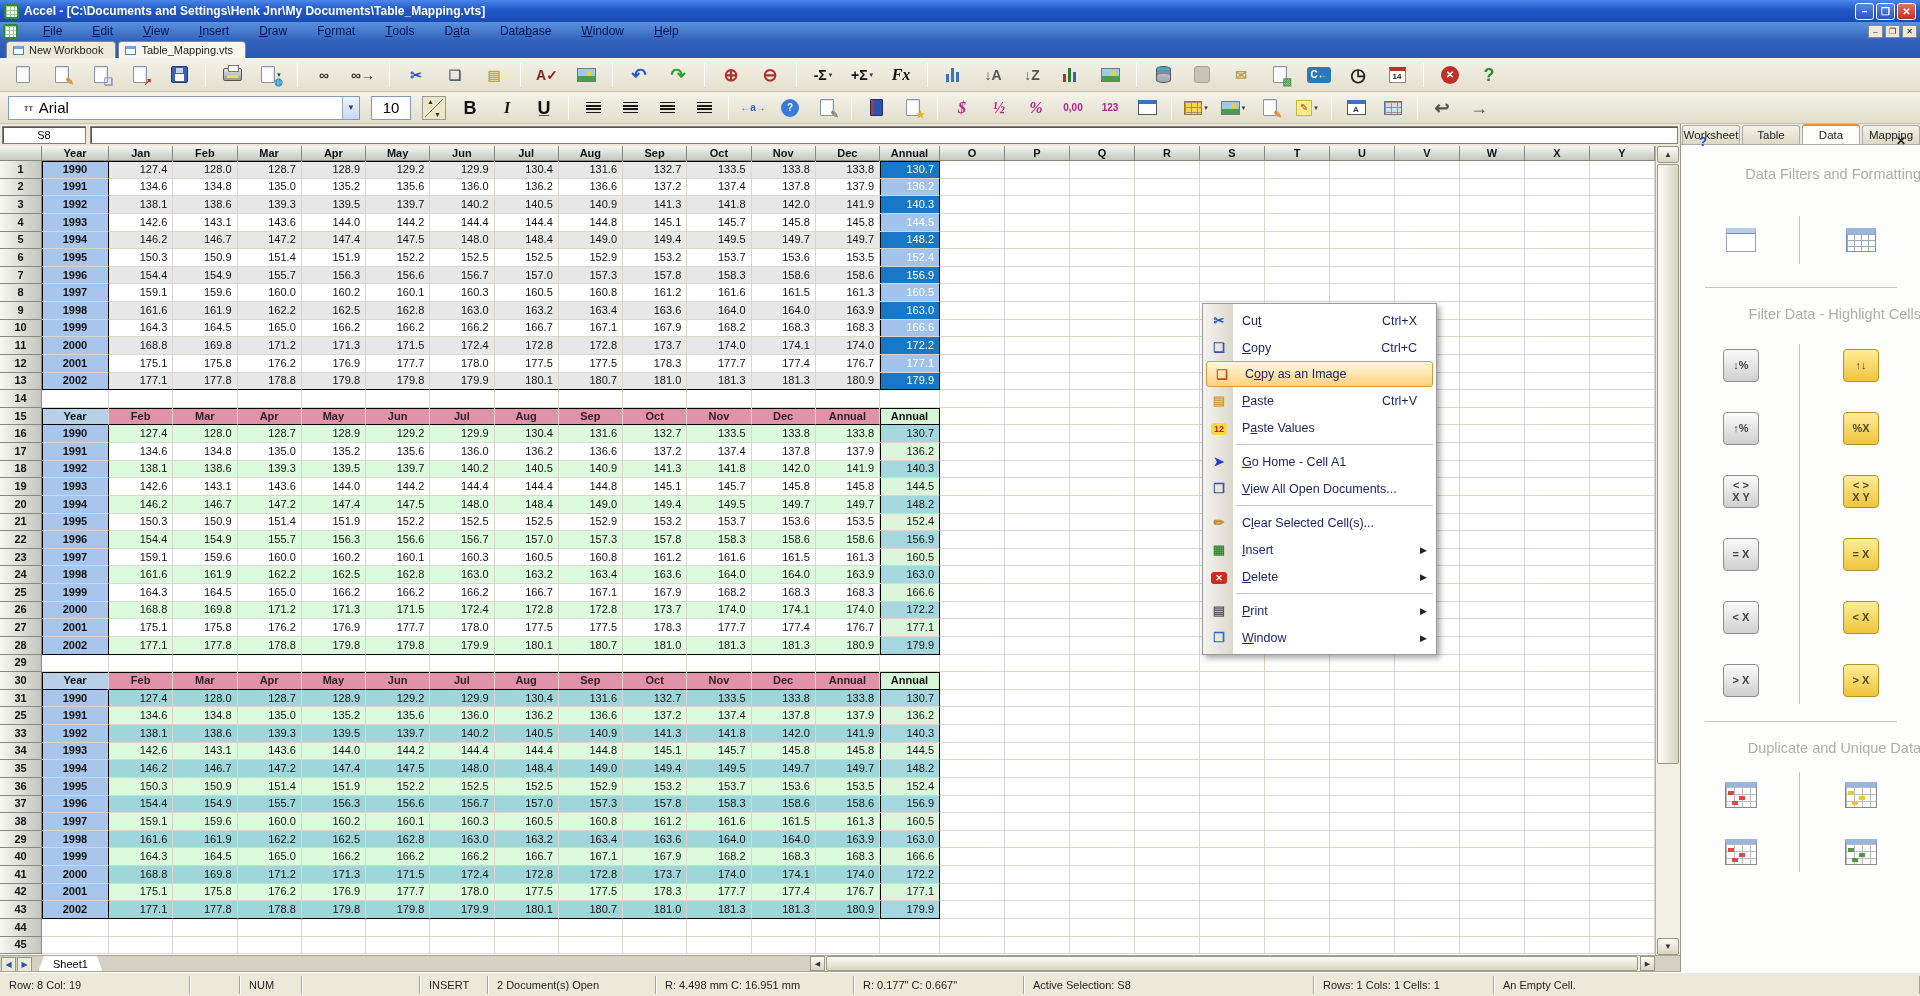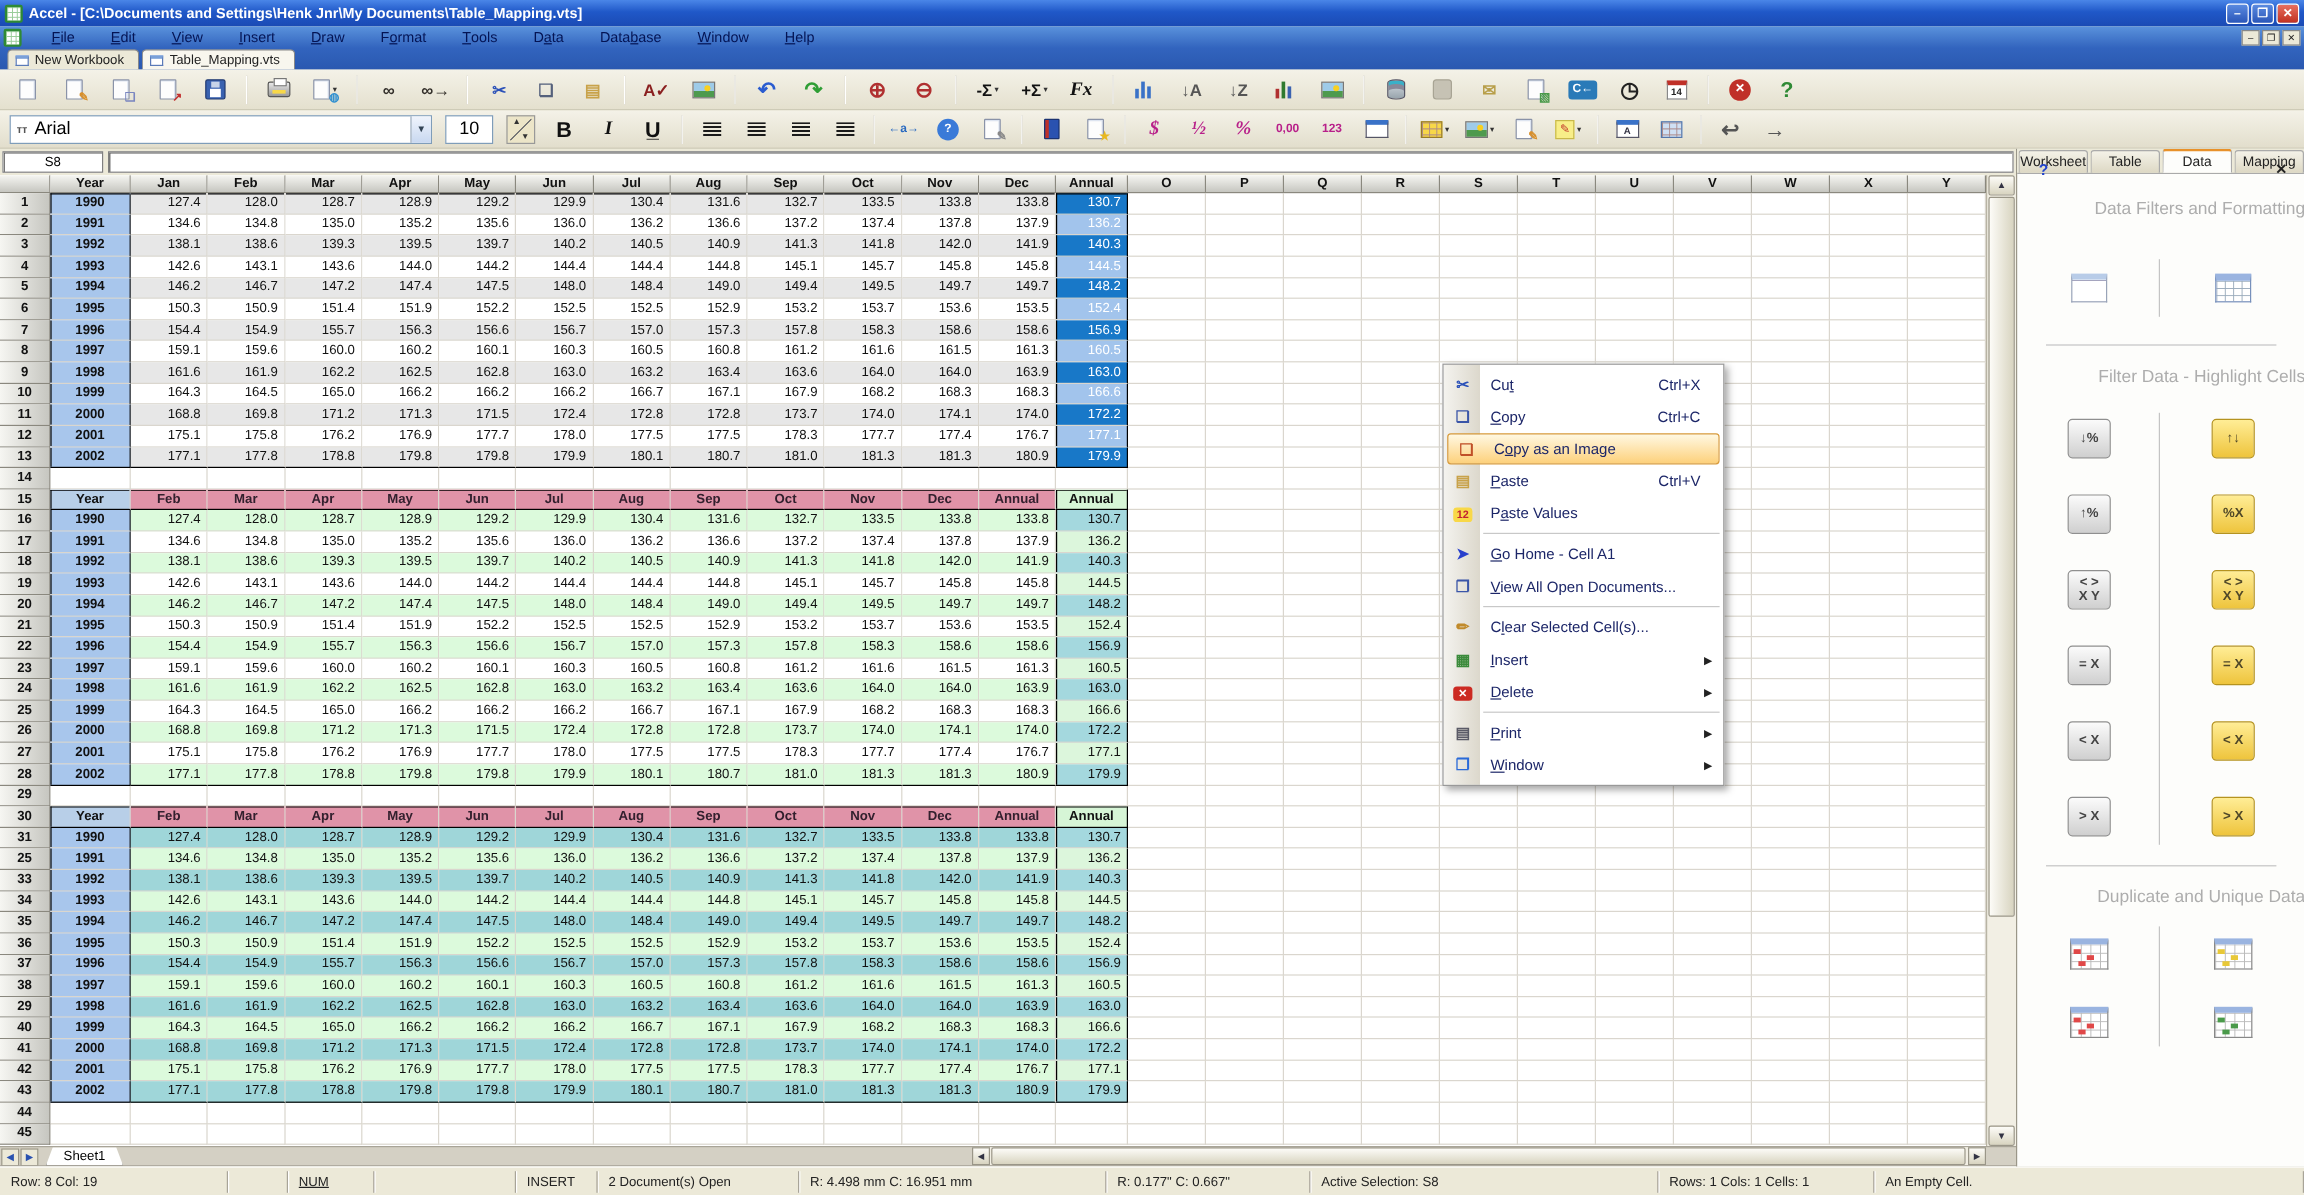--- a/index.html
+++ b/index.html
@@ -59,21 +59,21 @@
   .ic-win { width:19px; height:15px; background:#fff; border:1px solid #556; border-top:4px solid #3a72c8; font-size:8px; font-weight:bold; color:#334; display:flex; align-items:center; justify-content:center; }
   .ic-grid { width:18px; height:14px; border:1px solid #977b2a; background-color:#f8d848;
     background-image:linear-gradient(#a88 1px,transparent 1px),linear-gradient(90deg,#a88 1px,transparent 1px); background-size:6px 5px; }
   .ic-grid.blue { background-color:#cfe0f4; border-color:#5577aa; }
   .ic-note { width:16px; height:16px; background:#f8ee88; border:1px solid #c8b84a; font-size:10px; color:#c03028; display:flex; align-items:center; justify-content:center; }
   .ic-book { width:13px; height:17px; background:#2a52b0; border:1px solid #1a3270; box-shadow:inset 3px 0 0 #c03028; border-radius:1px; }
   .ic-blob { width:16px; height:17px; background:#c6c2b4; border:1px solid #a8a494; border-radius:3px; }
   .ic-lines { width:15px; height:12px; background:repeating-linear-gradient(#1a1a1a 0 1.5px,transparent 1.5px 3.2px); }
   .ic-badge { padding:2px 3px; min-width:17px; text-align:center; border-radius:3px; color:#fff; font-size:10px; font-weight:bold; line-height:1.2; }
   .ic-badge.rd { border-radius:50%; width:18px; height:18px; display:flex; align-items:center; justify-content:center; padding:0; }
-  .fontbox { width:352px; height:24px; background:#fff; border:1px solid #7f9db9; display:flex; align-items:center; font-size:15px; padding-left:5px; gap:6px; }
+  .fontbox { width:352px; height:24px; background:#fff; border:1px solid #7f9db9; display:flex; align-items:center; font-size:15px; padding-left:15px; gap:6px; }
   .fontbox .tt { font-size:9px; color:#555; font-weight:bold; }
   .fontbox .da { margin-left:auto; width:17px; height:22px; background:linear-gradient(#f0f4fc,#c8d8f0); border-left:1px solid #9ab; font-size:8px; display:flex; align-items:center; justify-content:center; color:#345; }
   .sizebox { width:40px; height:24px; background:#fff; border:1px solid #7f9db9; font-size:15px; display:flex; align-items:center; justify-content:center; }
   .spinner { width:24px; height:24px; background:#ece5c8; border:1px solid #999; position:relative; }
   .spinner::before { content:""; position:absolute; left:2px; top:2px; right:2px; bottom:2px; background:linear-gradient(135deg,transparent 48%,#777 48%,#777 52%,transparent 52%); }
   .spinner i { position:absolute; font-size:7px; font-style:normal; color:#333; }
   .spinner i:first-child { left:4px; top:1px; } .spinner i:last-child { right:4px; bottom:1px; }
 
   
   .formulabar { position:absolute; left:0; top:124px; width:1680px; height:22px; background:#ece9d8; display:flex; align-items:center; gap:4px; padding:2px 2px; }
@@ -1654,25 +1654,25 @@
 </div>
 <div class="hsb">
   <span class="hbtn" style="left:0">◀</span>
   <span class="hthumb"></span>
   <span class="hbtn" style="right:0">▶</span>
 </div>
 
 <div class="statusbar" id="statusbar">
     <span class="ssec" style="width: 190px;">Row:  8   Col:  19</span>
     <span class="ssec" style="width: 50px;"></span>
-    <span class="ssec" style="width: 72px; text-decoration: underline;">NUM</span>
+    <span class="ssec" style="width: 62px;">NUM</span>
     <span class="ssec" style="width: 118px;"></span>
     <span class="ssec" style="width: 68px;">INSERT</span>
     <span class="ssec" style="width: 168px;">2 Document(s) Open</span>
-    <span class="ssec" style="width: 256px;">R: 4.498 mm    C: 16.951 mm</span>
+    <span class="ssec" style="width: 198px;">R: 4.498 mm    C: 16.951 mm</span>
     <span class="ssec" style="width: 170px;">R: 0.177"    C: 0.667"</span>
     <span class="ssec" style="width: 290px;">Active Selection: S8</span>
     <span class="ssec" style="width: 180px;">Rows: 1   Cols: 1   Cells: 1</span>
     <span class="ssec">An Empty Cell.</span>
   </div>
 
 <div class="sidepanel">
   <div class="ptabs" id="ptabs">
       <span class="ptab">Worksheet</span>
       <span class="ptab">Table</span>

